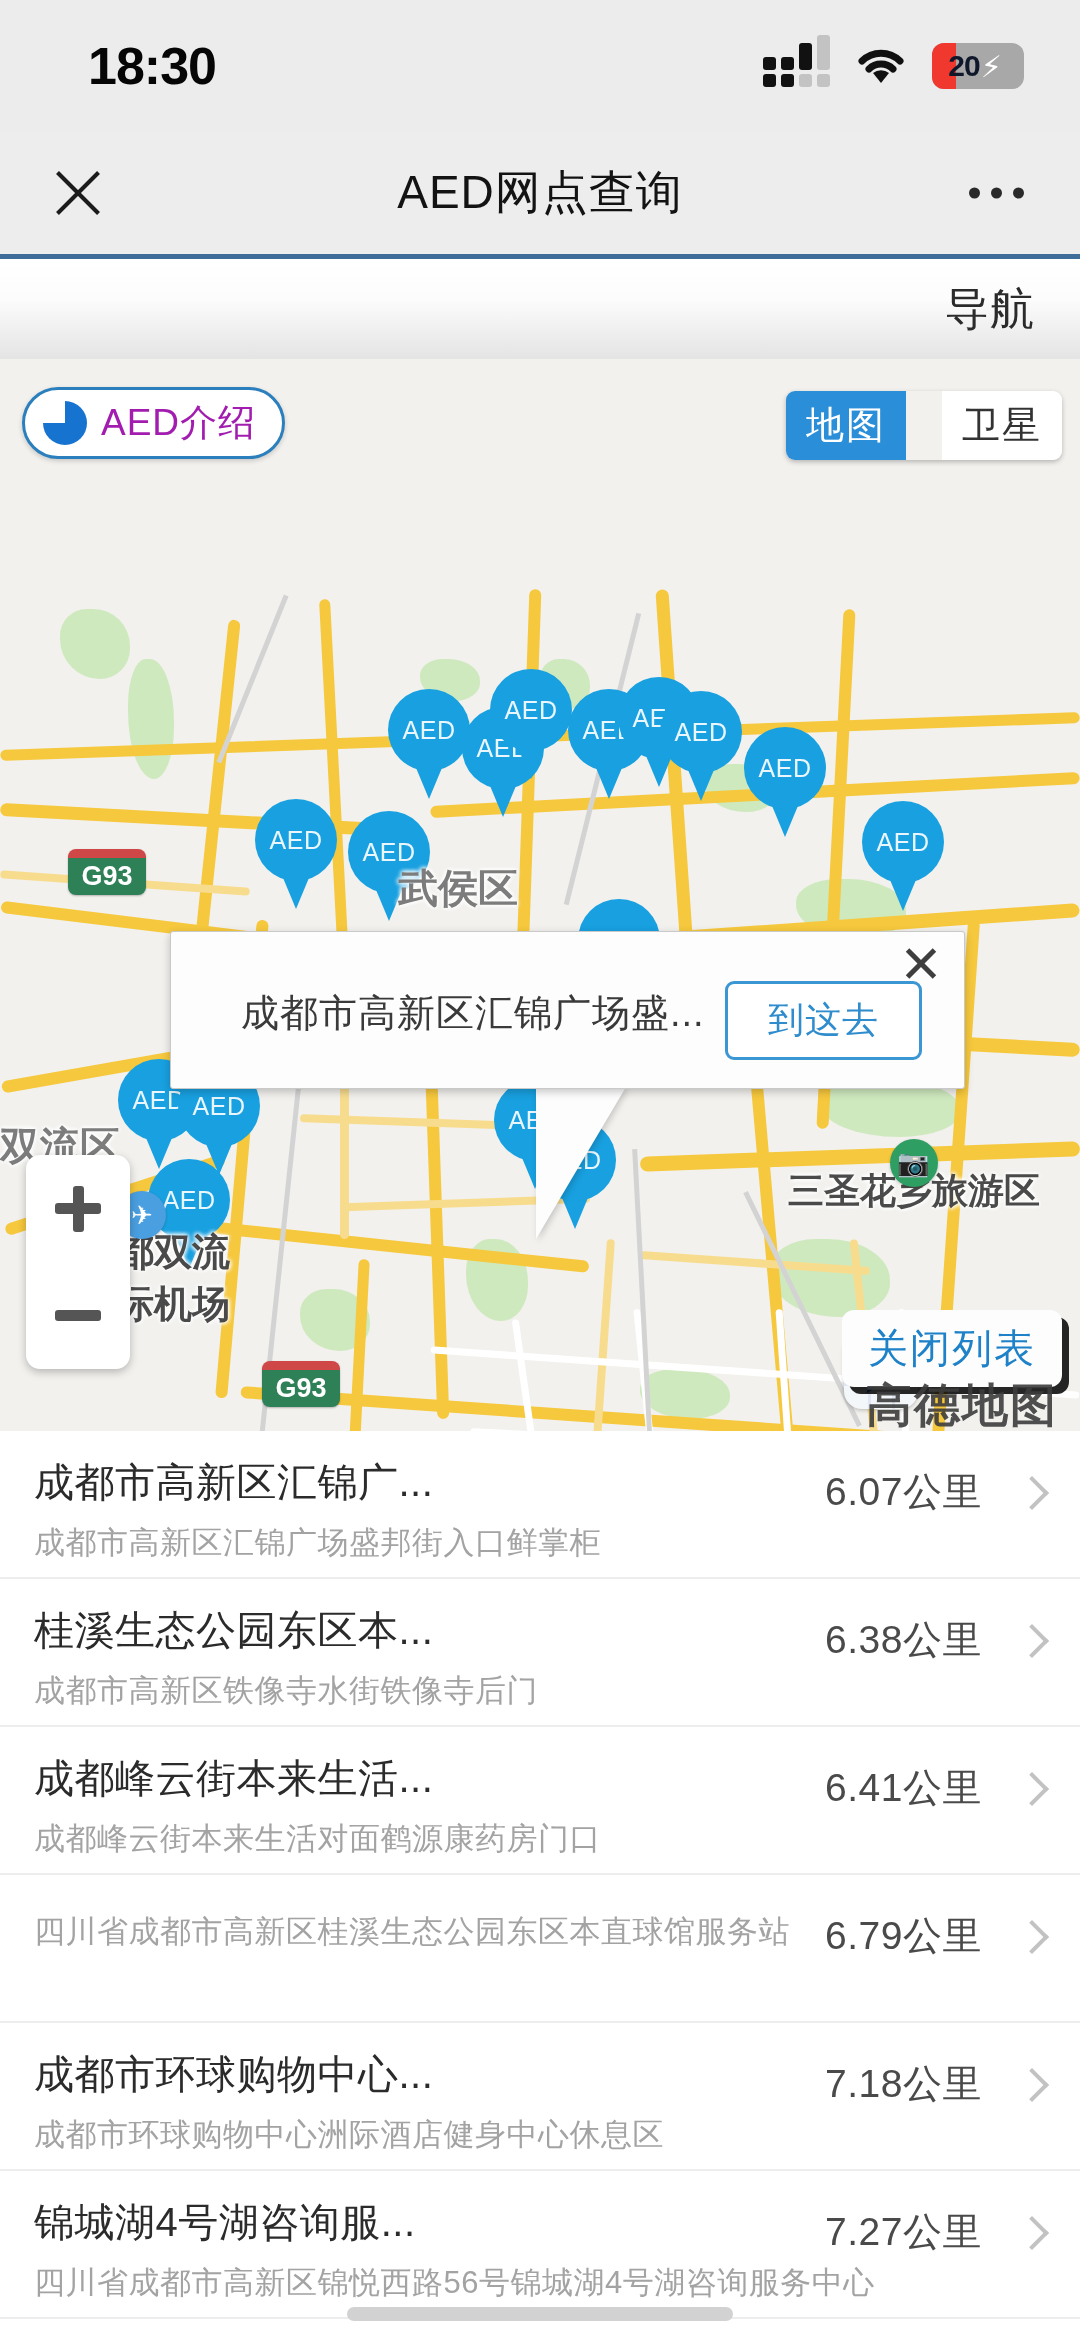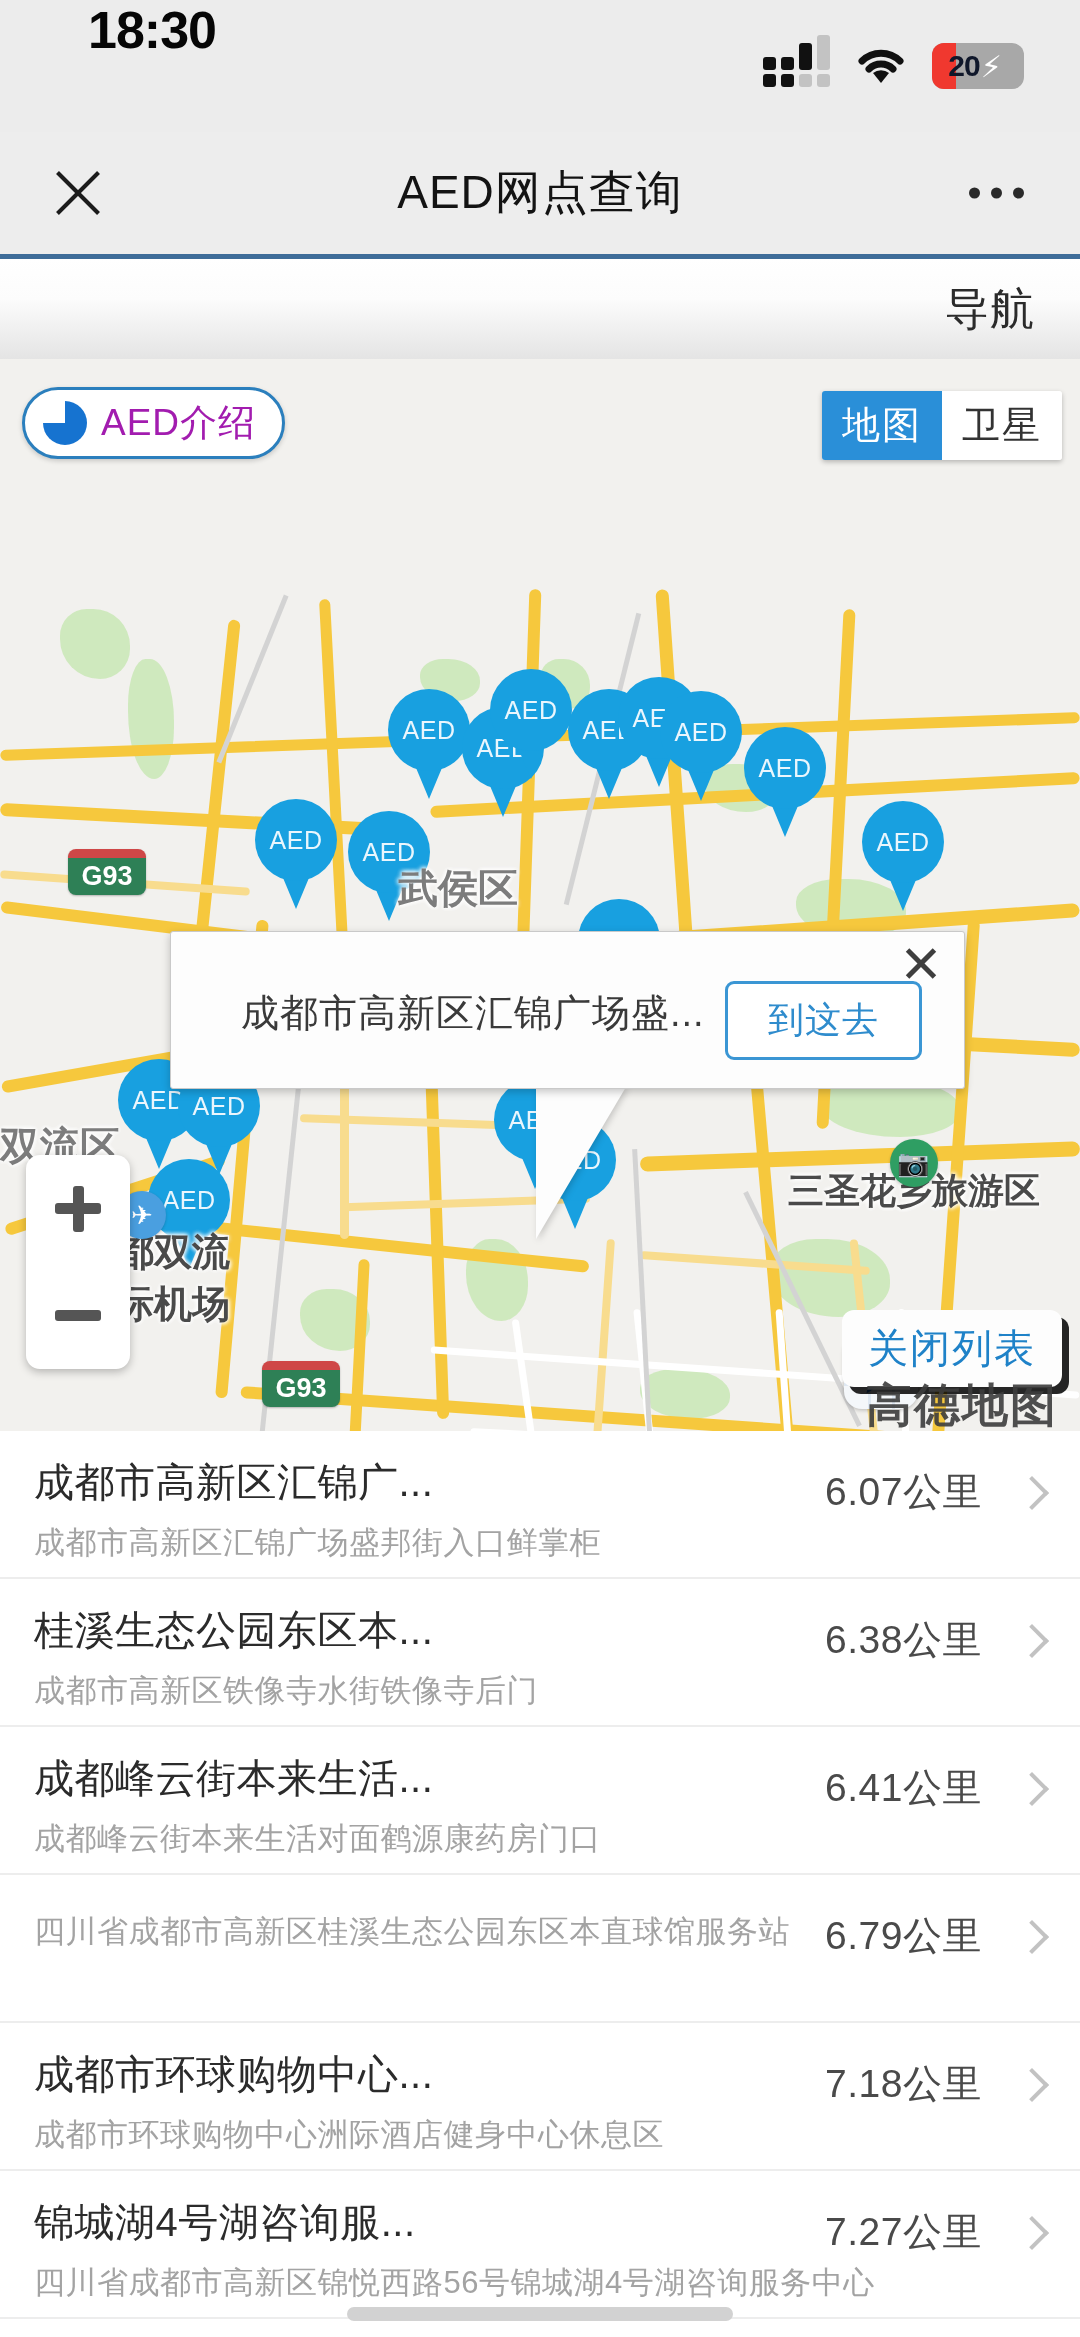--- a/index.html
+++ b/index.html
@@ -8,21 +8,21 @@
     font-family:"Liberation Sans","DejaVu Sans",sans-serif;
     background:#ffffff;
     -webkit-font-smoothing:antialiased;
     overflow:hidden;
   }
   #app { position:relative; width:1080px; height:2337px; overflow:hidden; }
 
   
   .statusbar {
     position:relative; height:132px; background:#ececec;
-    display:flex; justify-content:space-between;
+    display:flex; align-items:center; justify-content:space-between;
     padding:0 56px 0 88px;
   }
   .status-time { font-size:52px; font-weight:700; color:#060606; letter-spacing:-1px; }
   .status-right { display:flex; align-items:center; gap:26px; }
   .sig { display:flex; align-items:flex-end; gap:5px; height:42px; }
   .sig .grp { display:flex; flex-direction:column; justify-content:flex-end; gap:4px; }
   .sig .dot { width:13px; height:13px; border-radius:3px; background:#111; }
   .sig .dot.tall { height:27px; }
   .sig .dot.dim { background:#c3c3c3; }
   .sig .dot.taller { height:35px; }
@@ -126,21 +126,21 @@
     border:0; position:relative;
   }
   .aed-intro .pie::after{
     content:""; position:absolute; inset:0; border-radius:50%;
     box-shadow:inset 0 0 0 2px rgba(22,115,208,.0);
   }
   .aed-intro .txt { font-size:37px; color:#a21caf; letter-spacing:1px; }
 
   .layer-toggle {
     position:absolute; right:18px; top:32px; display:flex;
-    box-shadow:0 2px 5px rgba(0,0,0,.25); border-radius:3px; overflow:hidden;
+    box-shadow:0 2px 5px rgba(0,0,0,.25); border-radius:9px; overflow:hidden;gap:36px;
   }
   .layer-toggle div {
     padding:9px 20px; font-size:38px; letter-spacing:2px;
   }
   .layer-toggle .on { background:#2a8fd8; color:#fff; }
   .layer-toggle .off { background:#fff; color:#333; }
 
   .infowin {
     position:absolute; left:170px; top:572px; width:795px; height:158px;
     background:#fdfdfd; border:1px solid #c9c9c9; border-radius:3px;

